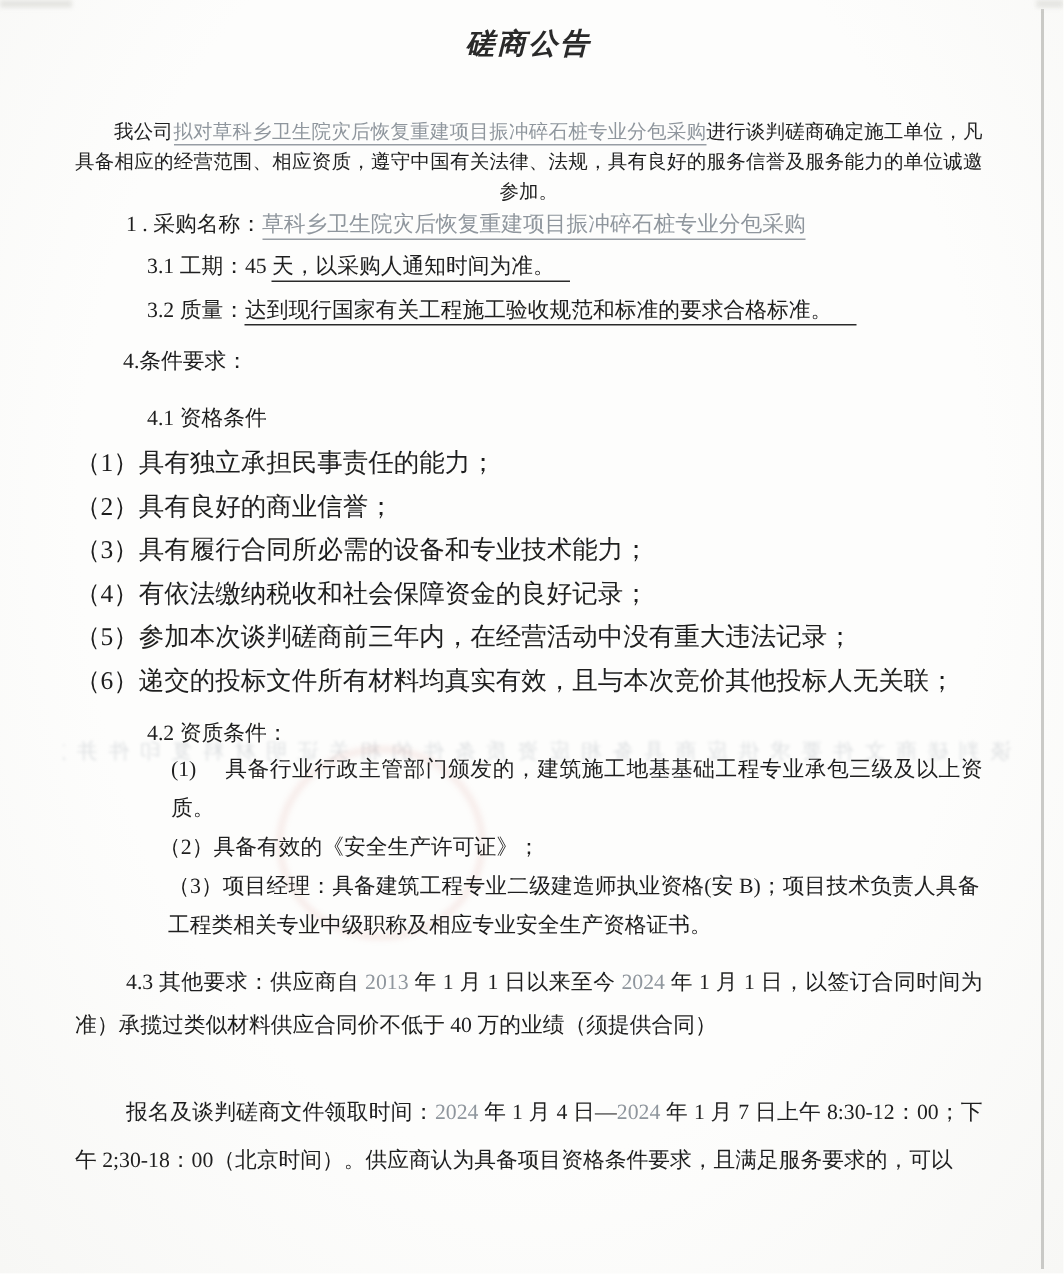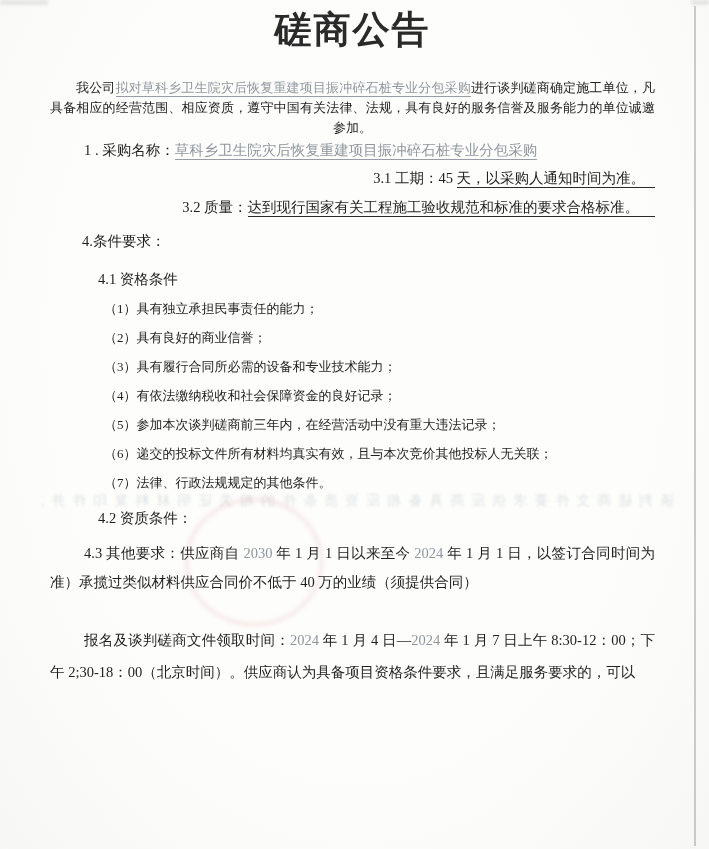--- a/index.html
+++ b/index.html
@@ -68,25 +68,26 @@
   }
   
   .content {
     position: relative;
     padding: 13px 54px 0 50px;
   }
   .title {
     margin: 0;
     text-align: center;
     font-family: "Liberation Sans", "DejaVu Sans", sans-serif;
-    font-size: 37px;
+    font-size: 19px;
     font-weight: 600;
     letter-spacing: 2px;
     line-height: 34px;
     color: #2a2a2a;
+    font-style: italic;
   }
   .intro {
     margin: 31px 0 0 0;
     font-size: 13px;
     line-height: 20px;
     text-indent: 2em;
     text-align: justify;
     text-align-last: center;
   }
   .row { font-size: 14.5px; line-height: 20.5px; }
@@ -95,29 +96,28 @@
     border-bottom: 1px solid #2a2a2a;
     padding-bottom: 1px;
   }
   .gray {
     color: #8f969d;
     text-align: right;
   }
   .blank.gray { border-bottom-color: #979da4; }
   .item12 { margin-left: 34px; margin-top: 2px; }
   .h3 { margin-left: 32px; margin-top: 6px; }
-  .sub { margin-left: 48px; margin-top: 7px; text-align: right; }
+  .sub { margin-left: 48px; margin-top: 7px; }
   .tail-s { padding-right: 10px; }
   .tail-m { padding-right: 16px; }
   .h4 { margin-left: 32px; margin-top: 13px; }
   .h41 { margin-left: 48px; margin-top: 18px; }
   .q-list .li {
-    margin-left: 54px;
     margin-top: 9px;
-    font-size: 13px;
+    font-size: 17px;
     line-height: 20px;
   }
   .h42 { margin-left: 48px; margin-top: 15px; }
   .c-list .li {
     font-size: 14.5px;
     line-height: 26px;
     text-align: justify;
     text-align-last: left;
   }
   .c-list .li:nth-child(1) { margin-left: 64px; margin-top: 1px; }
@@ -169,24 +169,28 @@
 
     <div class="row h41">4.1 资格条件</div>
 
     <div class="q-list">
       <div class="li">（1）具有独立承担民事责任的能力；</div>
       <div class="li">（2）具有良好的商业信誉；</div>
       <div class="li">（3）具有履行合同所必需的设备和专业技术能力；</div>
       <div class="li">（4）有依法缴纳税收和社会保障资金的良好记录；</div>
       <div class="li">（5）参加本次谈判磋商前三年内，在经营活动中没有重大违法记录；</div>
       <div class="li">（6）递交的投标文件所有材料均真实有效，且与本次竞价其他投标人无关联；</div>
-      <div class="li">（7）法律、行政法规规定的其他条件。</div>
     </div>
 
     <div class="row h42">4.2 资质条件：</div>
 
+    <div class="c-list">
+      <div class="li">(1)　 具备行业行政主管部门颁发的，建筑施工地基基础工程专业承包三级及以上资质。</div>
+      <div class="li">（2）具备有效的《安全生产许可证》；</div>
+      <div class="li">（3）项目经理：具备建筑工程专业二级建造师执业资格(安 B)；项目技术负责人具备工程类相关专业中级职称及相应专业安全生产资格证书。</div>
+    </div>
 
-    <p class="p43"><span>4.3 其他要求：供应商自 </span><span class="gray">2030</span><span> 年 1 月 1 日以来至今 </span><span class="gray">2024</span><span> 年 1 月 1 日，以签订合同时间为准）承揽过类似材料供应合同价不低于 40 万的业绩（须提供合同）</span></p>
+    <p class="p43"><span>4.3 其他要求：供应商自 </span><span class="gray">2013</span><span> 年 1 月 1 日以来至今 </span><span class="gray">2024</span><span> 年 1 月 1 日，以签订合同时间为准）承揽过类似材料供应合同价不低于 40 万的业绩（须提供合同）</span></p>
 
     <p class="footer-p"><span class="b">报名及谈判磋商文件领取时间：</span><span class="gray">2024</span><span> 年 1 月 4 日—</span><span class="gray">2024</span><span> 年 1 月 7 日上午 8:30-12：00；下午 2;30-18：00（北京时间）。供应商认为具备项目资格条件要求，且满足服务要求的，可以</span></p>
 
   </div>
 </div>
 
 </body></html>

